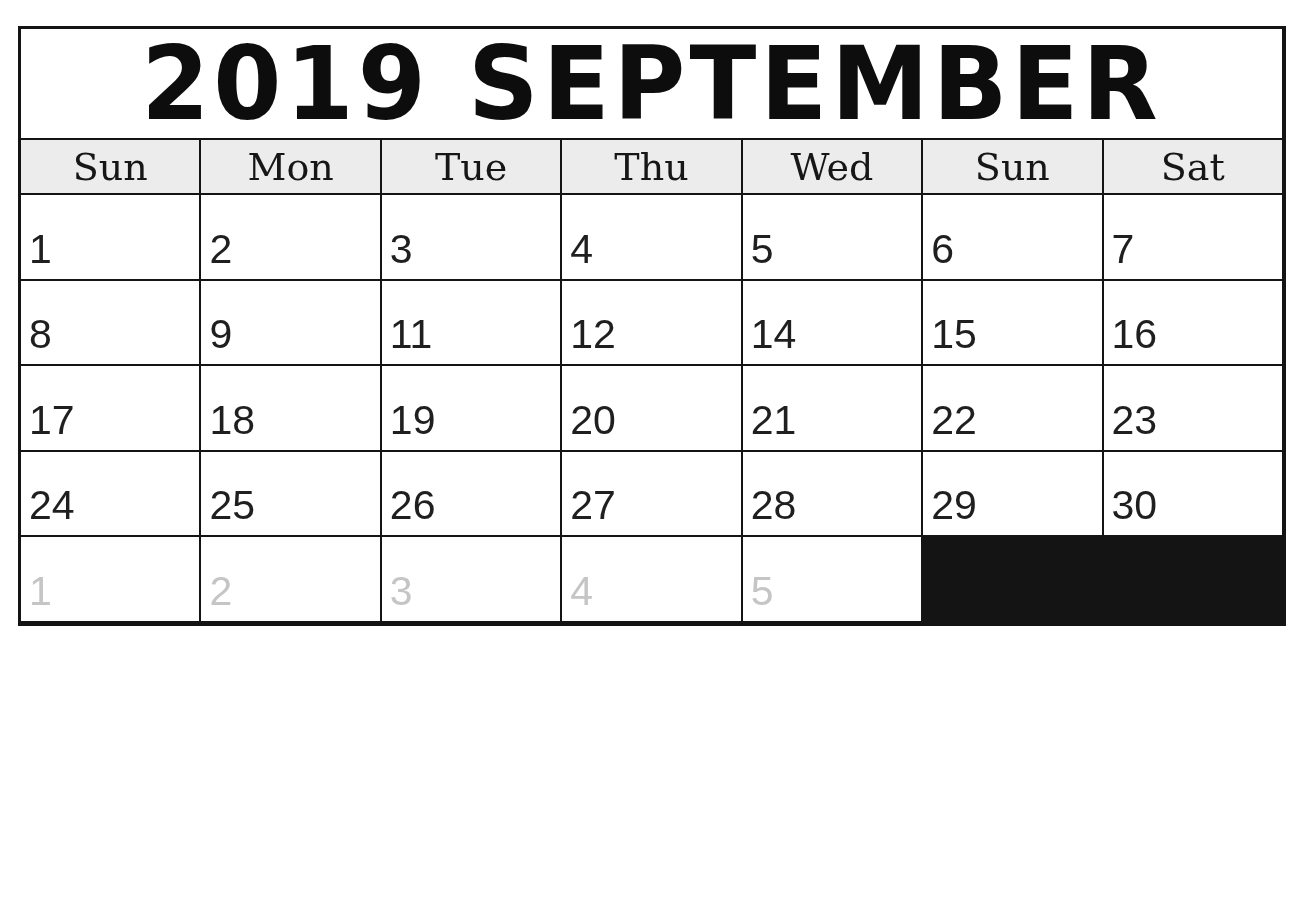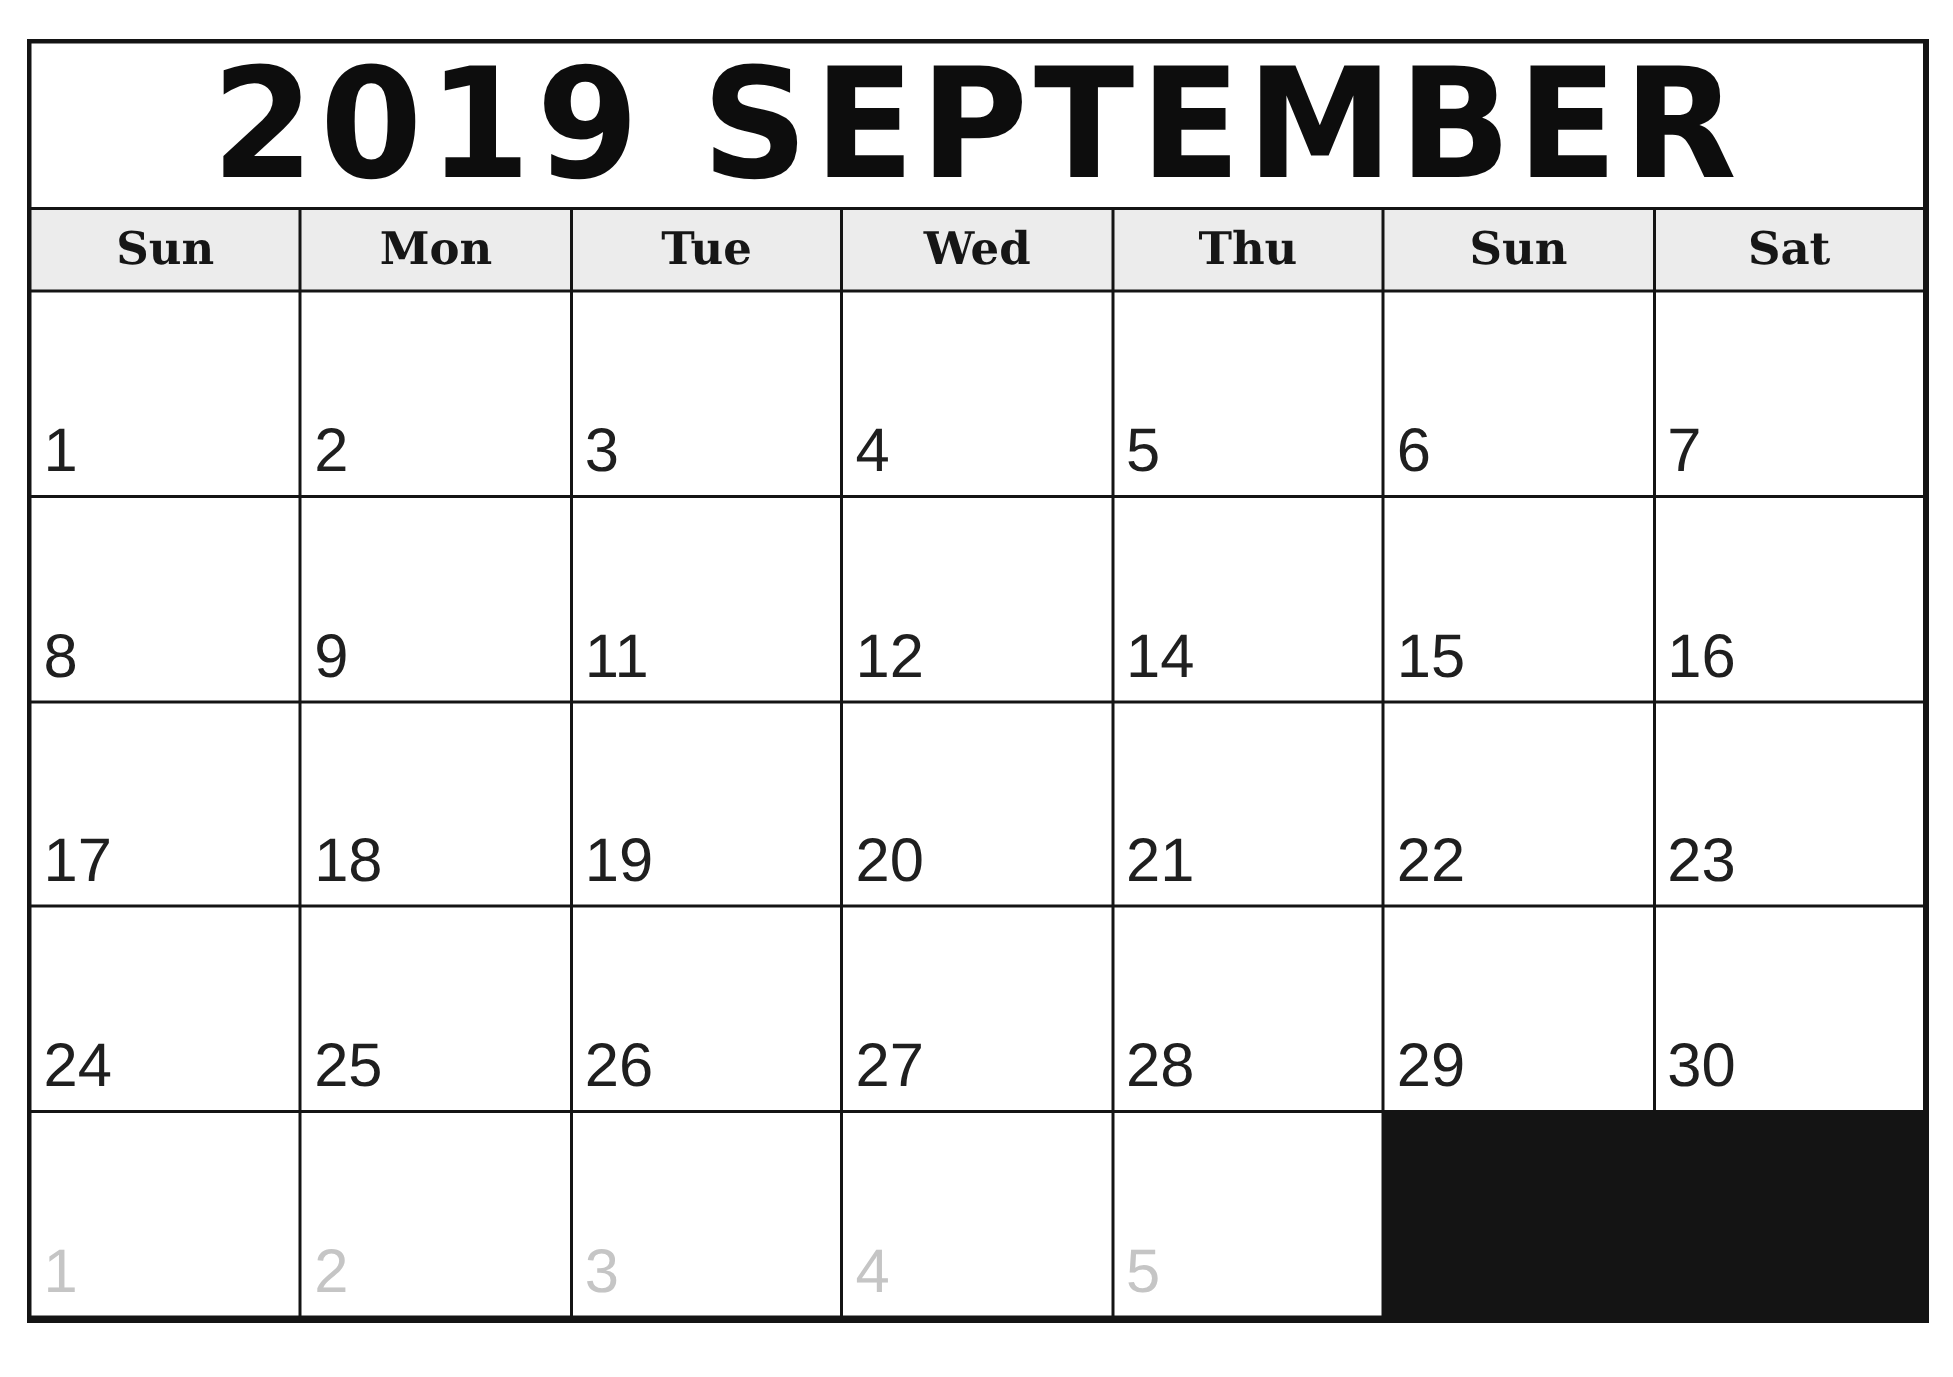--- a/index.html
+++ b/index.html
@@ -22,21 +22,21 @@
   .page {
     position: relative;
     width: 1302px;
     height: 918px;
   }
   .calendar {
     position: absolute;
     left: 18px;
     top: 26px;
     width: 1268px;
-    height: 856px;
+    height: 600px;
     background: var(--c-border);           
     border-style: solid;
     border-color: var(--c-border);
     border-width: 3px 4px 5px 3px;
     display: flex;
     flex-direction: column;
     gap: 2px;
   }
   .title-row {
     flex: 0 0 109px;
@@ -61,22 +61,22 @@
     display: grid;
     grid-template-columns: repeat(7, 1fr);
     gap: 2px;
   }
   .weekday {
     background: var(--c-header-bg);
     display: flex;
     align-items: center;
     justify-content: center;
     font-family: "DejaVu Serif", serif;
-    font-size: 30px;
-    font-weight: 700;
+    font-size: 38px;
+    font-weight: 400;
     color: #161616;
   }
   .grid {
     flex: 1 1 auto;
     display: grid;
     grid-template-columns: repeat(7, 1fr);
     grid-template-rows: repeat(5, 1fr);
     gap: 2px;
   }
   .cell {
@@ -102,22 +102,22 @@
   <div class="calendar">
 
     <div class="title-row">
       <div class="title-text">2019 SEPTEMBER</div>
     </div>
 
     <div class="weekday-row">
       <div class="weekday">Sun</div>
       <div class="weekday">Mon</div>
       <div class="weekday">Tue</div>
+      <div class="weekday">Thu</div>
       <div class="weekday">Wed</div>
-      <div class="weekday">Thu</div>
       <div class="weekday">Sun</div>
       <div class="weekday">Sat</div>
     </div>
 
     <div class="grid">
 
       <div class="cell">
           <span class="num">1</span>
         </div>
       <div class="cell">

